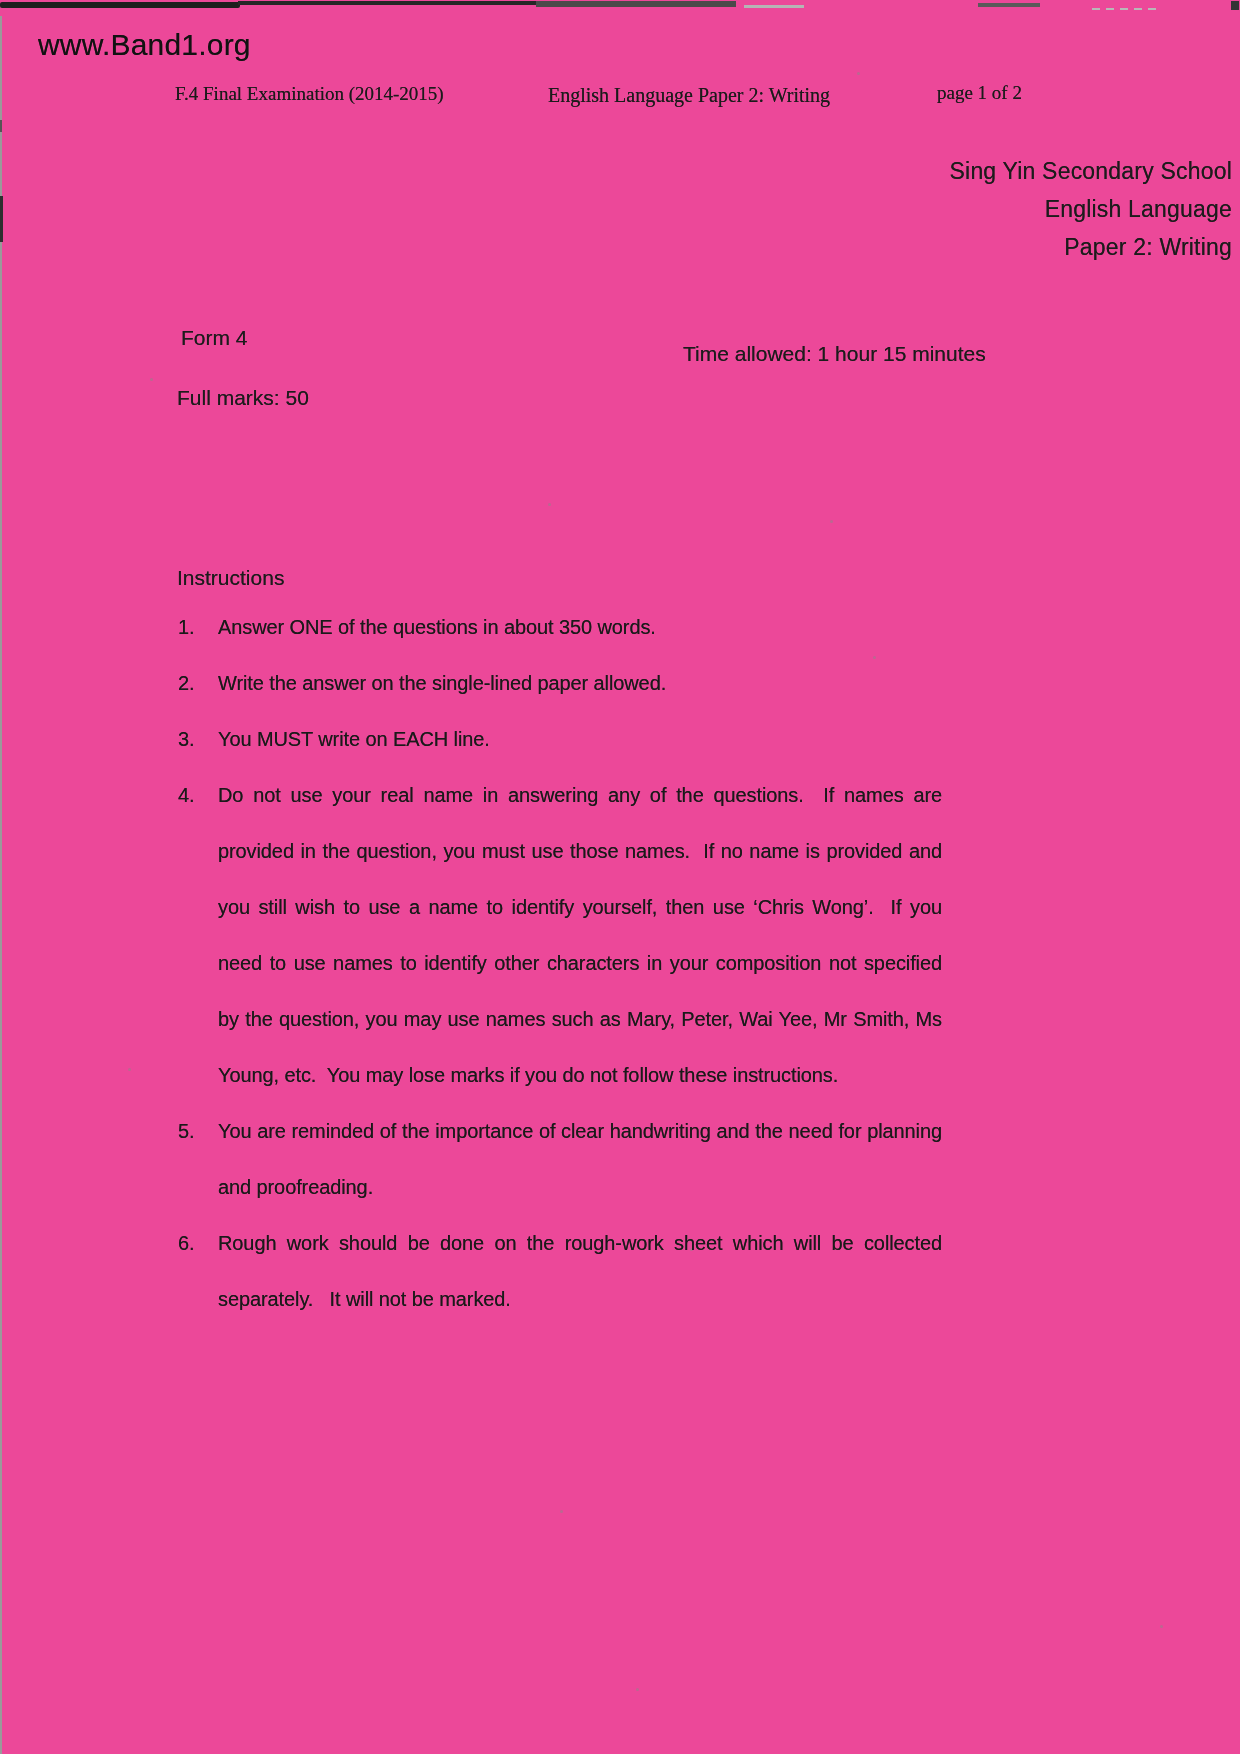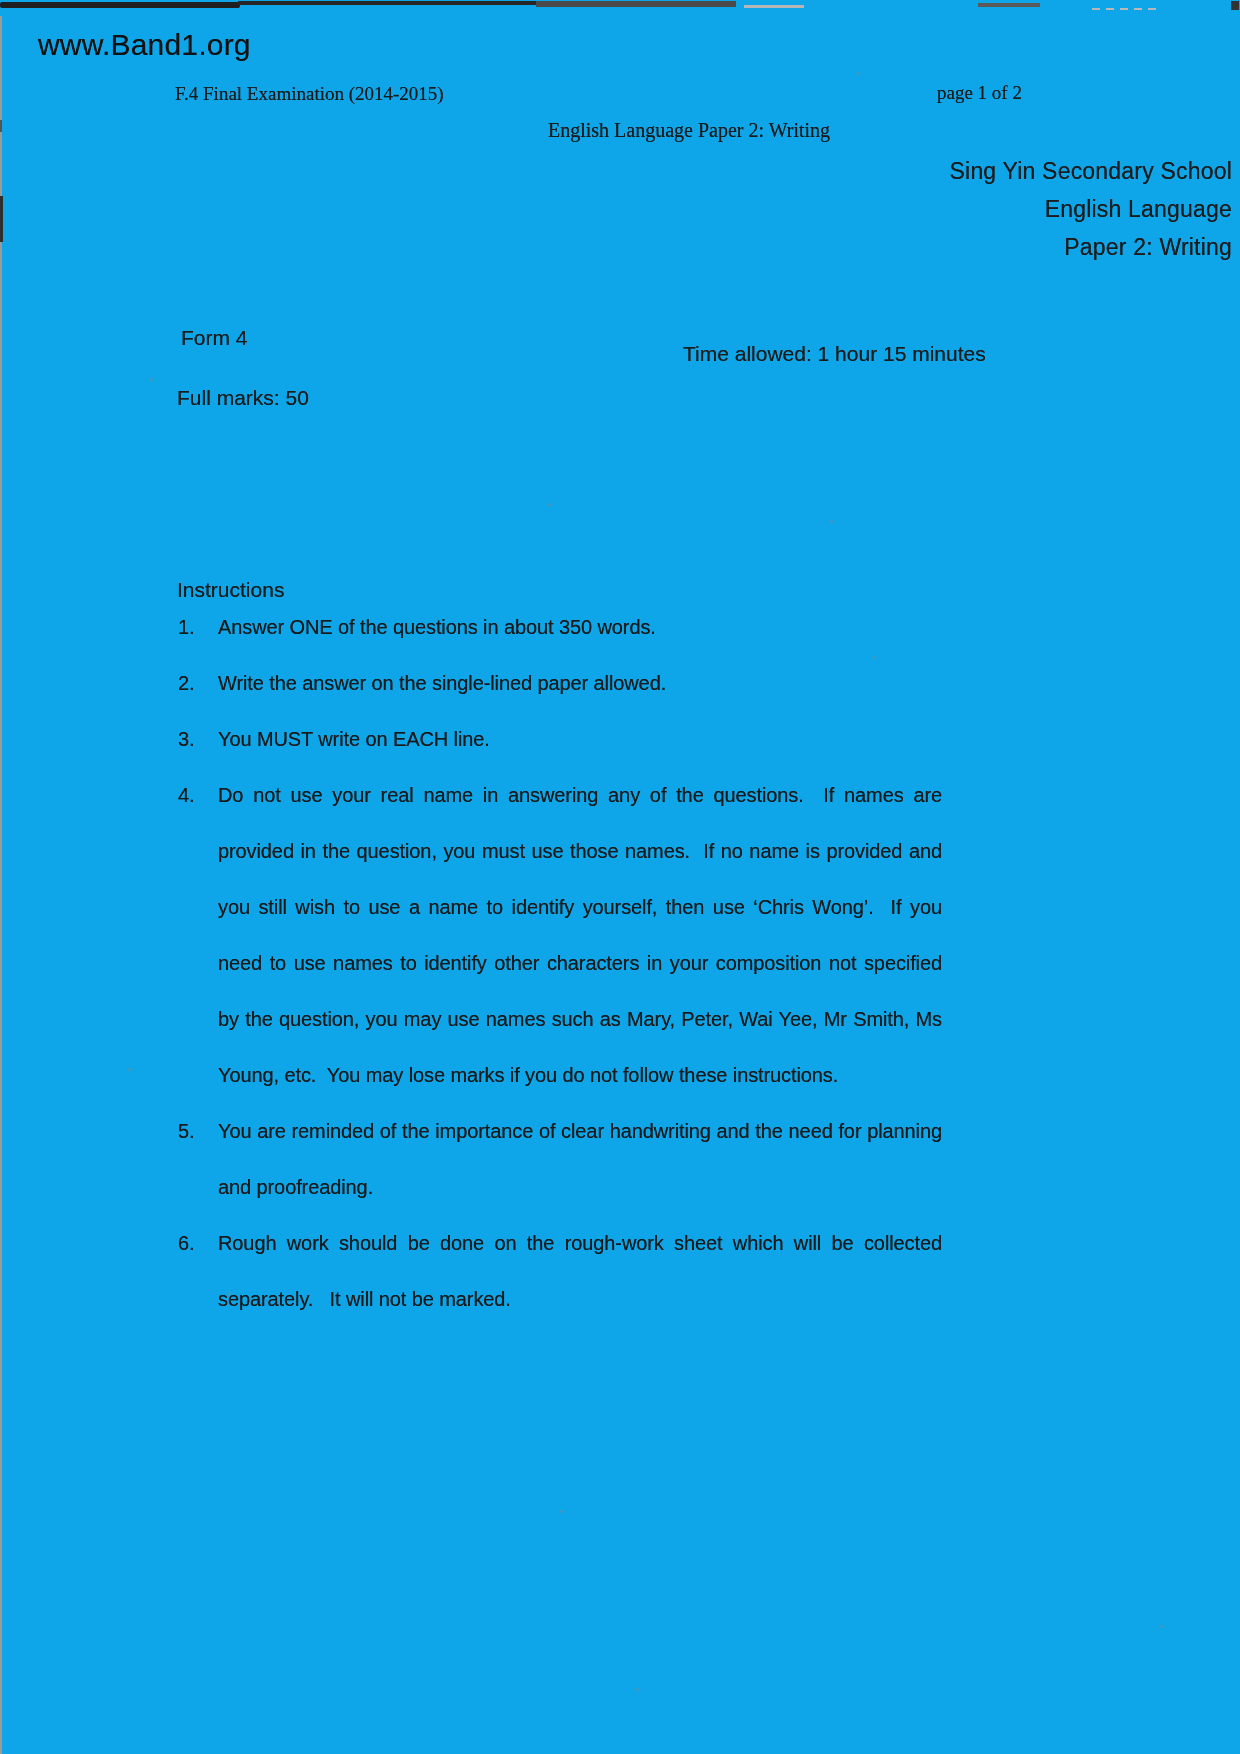--- a/index.html
+++ b/index.html
@@ -4,21 +4,21 @@
 <style>
   html, body {
     margin: 0;
     padding: 0;
     background: #ffffff;
   }
   .page {
     position: relative;
     width: 1240px;
     height: 1754px;
-    background: #0ea5e9;
+    background: #ec4899;
     overflow: hidden;
     font-family: "Liberation Sans", "DejaVu Sans", sans-serif;
     color: #1a1a1a;
   }
   .scan-text {
     text-shadow: 0 0 0.6px rgba(25,25,25,0.75);
     color: #1c1c1c;
   }
 
   
@@ -46,35 +46,35 @@
 
   .speck { position: absolute; background: #8a8a8a; width: 3px; height: 3px; border-radius: 50%; opacity: .5; }
 
   
   .watermark {
     position: absolute; left: 38px; top: 28px;
     font-size: 30px; letter-spacing: 0.2px; color: #121212;
   }
   .header-row span { position: absolute; font-family: "Liberation Serif", "DejaVu Serif", serif; color:#1b1b1b; }
   .header-left   { left: 175px; top: 83px; font-size: 19px; }
-  .header-center { left: 548px; top: 84px; font-size: 20px; margin-top: 35px; }
+  .header-center { left: 548px; top: 84px; font-size: 20px; }
   .header-right  { left: 937px; top: 82px; font-size: 19px; }
 
   .title-block {
     position: absolute; left: 0; top: 152px; width: 1232px;
     text-align: right; font-size: 23px; line-height: 38px;
   }
   .title-block div { letter-spacing: 0.2px; }
 
   .meta-form       { position: absolute; left: 181px; top: 326px; font-size: 21px; }
   .meta-time       { position: absolute; left: 683px; top: 342px; font-size: 21px; }
   .meta-full-marks { position: absolute; left: 177px; top: 386px; font-size: 21px; }
 
   .instructions-heading {
-    position: absolute; left: 177px; top: 578px; font-size: 21px;
+    position: absolute; left: 177px; top: 566px; font-size: 21px;
   }
   .instructions-list {
     position: absolute; left: 178px; top: 599px; width: 764px;
   }
   .ins-item { display: flex; }
   .ins-item .num {
     width: 40px; flex: 0 0 40px;
     font-size: 20px; line-height: 56px;
     text-shadow: 0 0 0.6px rgba(25,25,25,0.75);
   }

